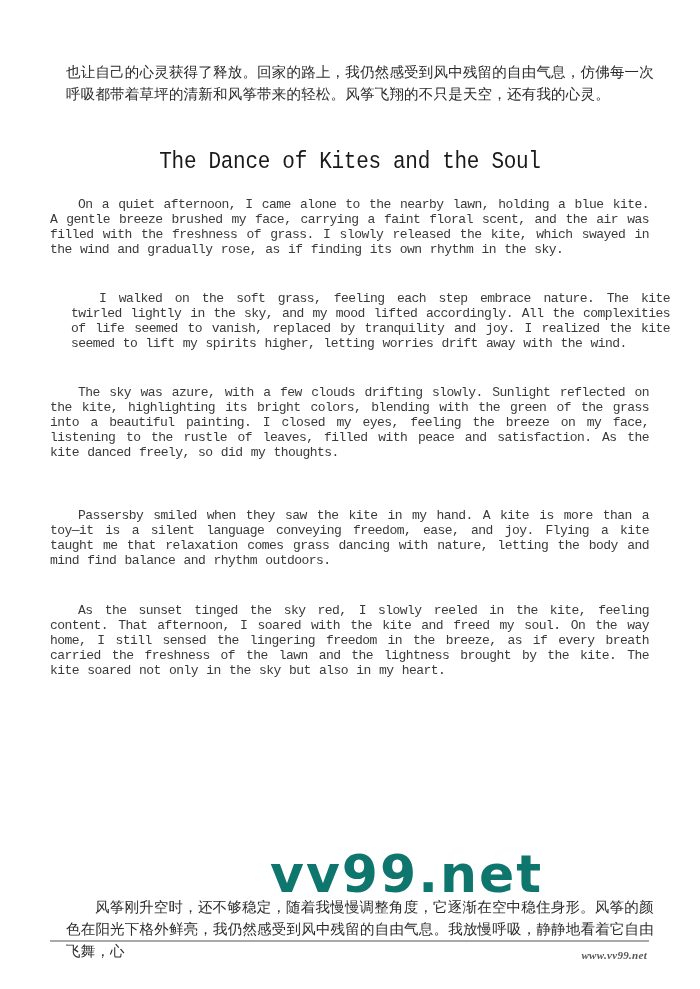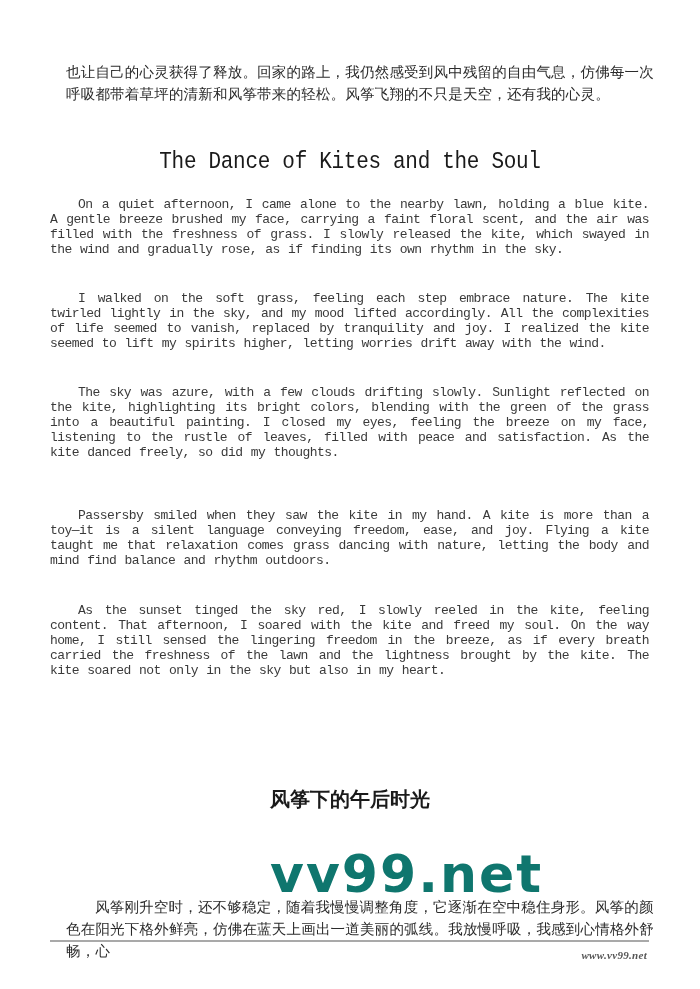--- a/index.html
+++ b/index.html
@@ -105,25 +105,24 @@
 
 <div class="page">
 
   <div class="watermark">vv99.net</div>
 
   <p class="cn-para above" style="top:45px;">也让自己的心灵获得了释放。回家的路上，我仍然感受到风中残留的自由气息，仿佛每一次呼吸都带着草坪的清新和风筝带来的轻松。风筝飞翔的不只是天空，还有我的心灵。</p>
 
   <h1 class="en-title above" style="top:150px;">The Dance of Kites and the Soul</h1>
 
   <p class="en-para above" style="top:197px;">On a quiet afternoon, I came alone to the nearby lawn, holding a blue kite. A gentle breeze brushed my face, carrying a faint floral scent, and the air was filled with the freshness of grass. I slowly released the kite, which swayed in the wind and gradually rose, as if finding its own rhythm in the sky.</p>
-  <p class="en-para above" style="top:291px;">I walked on the soft grass, feeling each step embrace nature. The kite twirled lightly in the sky, and my mood lifted accordingly. All the complexities of life seemed to vanish, replaced by tranquility and joy. I realized the kite seemed to lift my spirits higher, letting worries drift away with the wind.</p>
+  <p class="en-para above" style="top:291px;margin-left:21px;">I walked on the soft grass, feeling each step embrace nature. The kite twirled lightly in the sky, and my mood lifted accordingly. All the complexities of life seemed to vanish, replaced by tranquility and joy. I realized the kite seemed to lift my spirits higher, letting worries drift away with the wind.</p>
   <p class="en-para above" style="top:385px;">The sky was azure, with a few clouds drifting slowly. Sunlight reflected on the kite, highlighting its bright colors, blending with the green of the grass into a beautiful painting. I closed my eyes, feeling the breeze on my face, listening to the rustle of leaves, filled with peace and satisfaction. As the kite danced freely, so did my thoughts.</p>
   <p class="en-para above" style="top:508px;">Passersby smiled when they saw the kite in my hand. A kite is more than a toy—it is a silent language conveying freedom, ease, and joy. Flying a kite taught me that relaxation comes grass dancing with nature, letting the body and mind find balance and rhythm outdoors.</p>
   <p class="en-para above" style="top:603px;">As the sunset tinged the sky red, I slowly reeled in the kite, feeling content. That afternoon, I soared with the kite and freed my soul. On the way home, I still sensed the lingering freedom in the breeze, as if every breath carried the freshness of the lawn and the lightness brought by the kite. The kite soared not only in the sky but also in my heart.</p>
 
-  <h2 class="cn-title above" style="top:786px;">风筝下的午后时光</h2>
 
-  <p class="cn-para indent above" style="top:880px;">风筝刚升空时，还不够稳定，随着我慢慢调整角度，它逐渐在空中稳住身形。风筝的颜色在阳光下格外鲜亮，仿佛在蓝天上画出一道美丽的弧线。我放慢呼吸，我感到心情格外舒畅，心</p>
+  <p class="cn-para indent above" style="top:880px;">风筝刚升空时，还不够稳定，随着我慢慢调整角度，它逐渐在空中稳住身形。风筝的颜色在阳光下格外鲜亮，我仍然感受到风中残留的自由气息。我放慢呼吸，静静地看着它自由飞舞，心</p>
 
   <div class="footer-rule"></div>
   <div class="footer-url">www.vv99.net</div>
 
 </div>
 
 </body></html>

